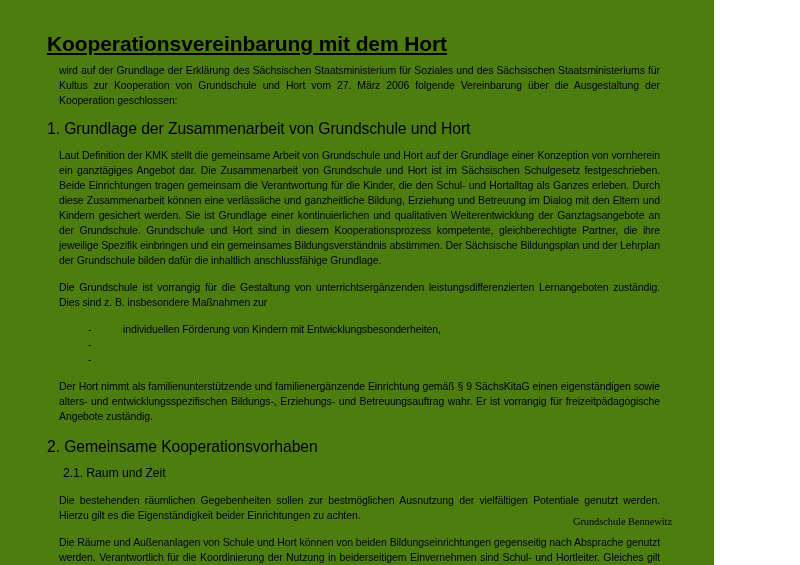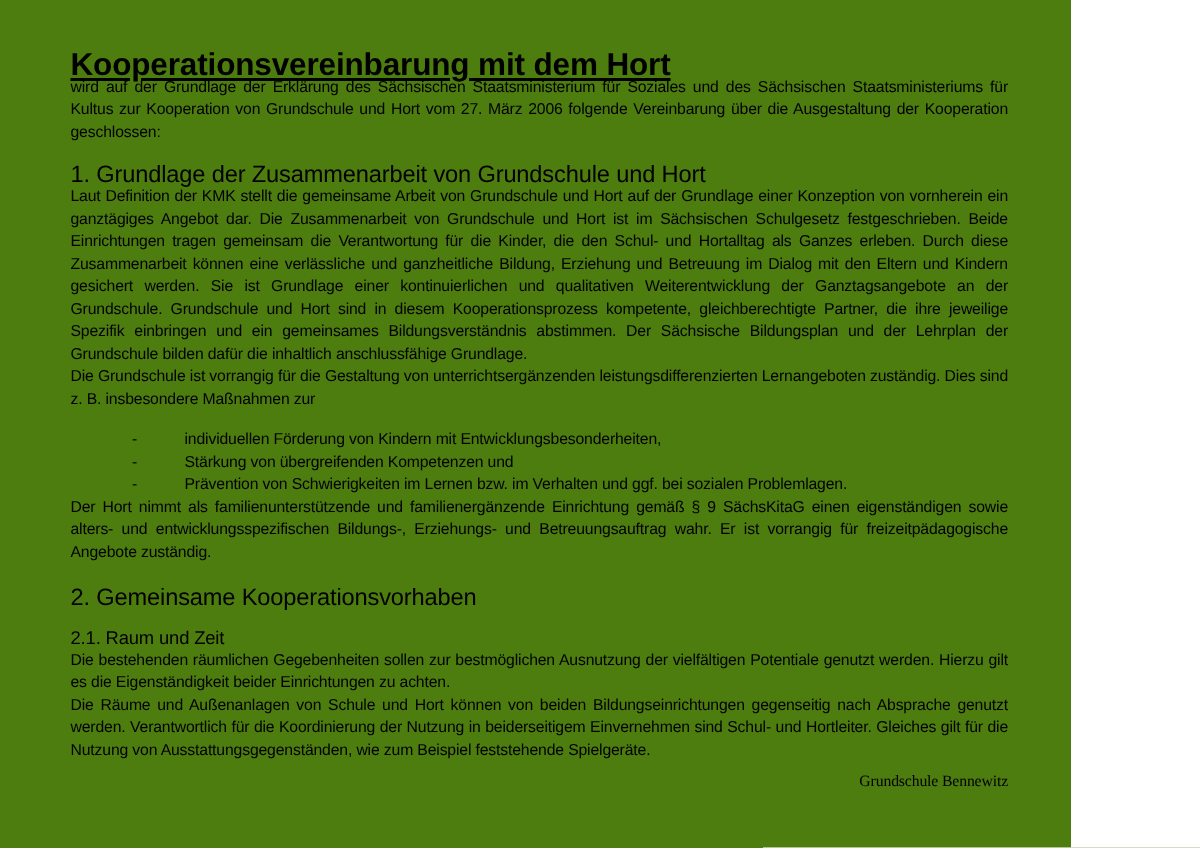--- a/index.html
+++ b/index.html
@@ -24,32 +24,32 @@
     font-size: 10.5px;
     line-height: 15px;
     letter-spacing: -0.1px;
   }
   .doc-title {
     font-weight: bold;
     text-decoration: underline;
     margin: 0;
   }
   p.para {
-    margin: 0;
+    margin: 12px;
     text-align: justify;
     -webkit-hyphens: auto;
     hyphens: auto;
   }
   .heading {
     font-weight: normal;
     margin: 0;
   }
   .mt-blank   { margin-top: 15px; } 
   .mt-section { margin-top: 13px; }
-  .mt-small   { margin-top: 12px; }
+  .mt-small   { margin-top: 12px; margin-left: 16px; }
   .bullet-list { margin-top: 12px; }
   .bullet-row {
     display: flex;
     align-items: flex-start;
   }
   .bullet-dash {
     flex: none;
     margin-left: 41px;
     width: 35px;
   }
@@ -80,25 +80,23 @@
 
   <p class="para mt-blank">Die Grundschule ist vorrangig für die Gestaltung von unterrichtsergänzenden leistungsdifferenzierten Lernangeboten zuständig. Dies sind z. B. insbesondere Maßnahmen zur</p>
 
   <div class="bullet-list">
     <div class="bullet-row">
       <span class="bullet-dash">-</span>
       <span class="bullet-text">individuellen Förderung von Kindern mit Entwicklungsbesonderheiten,</span>
     </div>
     <div class="bullet-row">
       <span class="bullet-dash">-</span>
-      <span class="bullet-text">Stärkung von übergreifenden Kompetenzen und</span>
     </div>
     <div class="bullet-row">
       <span class="bullet-dash">-</span>
-      <span class="bullet-text">Prävention von Schwierigkeiten im Lernen bzw. im Verhalten und ggf. bei sozialen Problemlagen.</span>
     </div>
   </div>
 
   <p class="para">Der Hort nimmt als familienunterstützende und familienergänzende Einrichtung gemäß § 9 SächsKitaG einen eigenständigen sowie alters- und entwicklungsspezifischen Bildungs-, Erziehungs- und Betreuungsauftrag wahr. Er ist vorrangig für freizeitpädagogische Angebote zuständig.</p>
 
   <h2 class="heading mt-blank">2. Gemeinsame Kooperationsvorhaben</h2>
 
   <h3 class="heading mt-small">2.1. Raum und Zeit</h3>
 
   <p class="para mt-blank">Die bestehenden räumlichen Gegebenheiten sollen zur bestmöglichen Ausnutzung der vielfältigen Potentiale genutzt werden. Hierzu gilt es die Eigenständigkeit beider Einrichtungen zu achten.</p>

